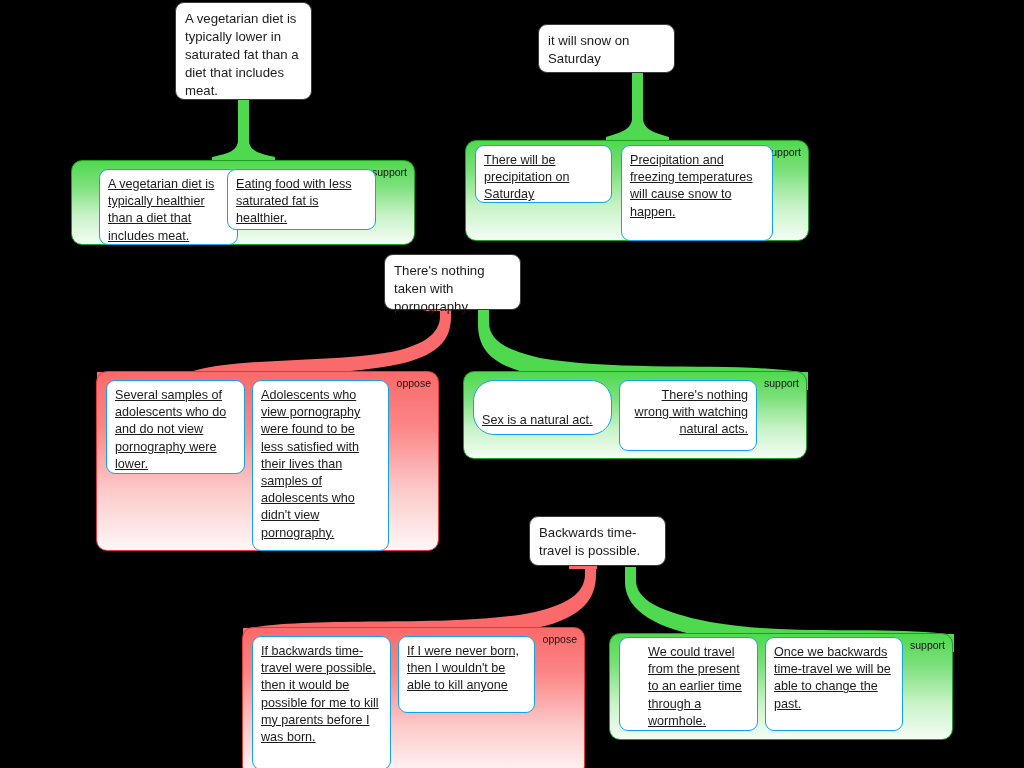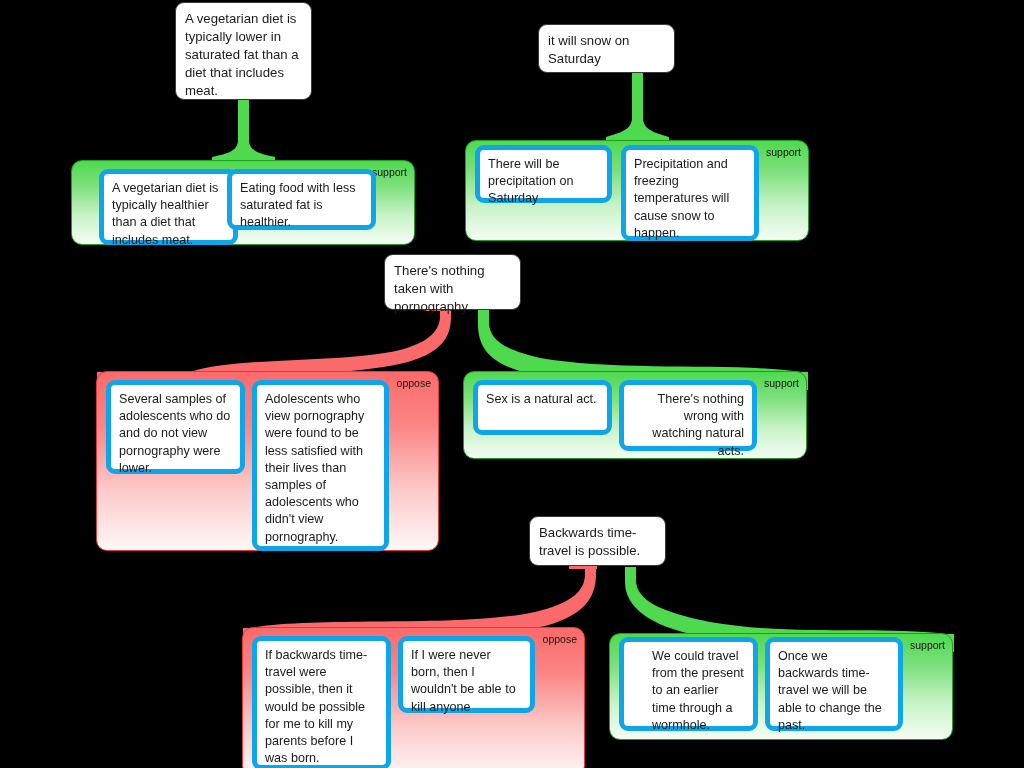--- a/index.html
+++ b/index.html
@@ -47,30 +47,31 @@
     font-size:10.5px;
     line-height:12px;
     color:#141414;
     z-index:2;
   }
 
   
   .card{
     position:absolute;
     background:#ffffff;
-    border:5px solid #0ea5e9;
+    border:1px solid #0ea5e9;
     border-radius:9px;
     box-sizing:border-box;
     padding:6px 8px 5px 8px;
     font-size:12.6px;
     line-height:17.2px;
     color:#1b1b1b;
     z-index:4;
+    text-decoration:underline;
   }
-  .card.vcenter{display:flex;align-items:flex-start;}
+  .card.vcenter{display:flex;align-items:flex-end;border-radius:21px;}
 </style>
 </head>
 <body>
 
 <div id="stage">
 
   <svg class="links" viewBox="0 0 1024 768">
 
     <path fill="#4fd94f" d="M238,98 L249,98 L249,140 C249,152 262,154 275,157 L275,163 L212,163 L212,157 C225,154 238,152 238,140 Z"></path>
 
@@ -105,21 +106,21 @@
   <div class="claim" style="left:538px;top:24px;width:137px;height:49px;">
     <span>it will snow on Saturday</span>
   </div>
 
   <div class="group support" style="left:465px;top:140px;width:344px;height:101px;">
     <span class="group-label">support</span>
   </div>
   <div class="card" style="left:475px;top:145px;width:137px;height:58px;">
     <span>There will be precipitation on Saturday</span>
   </div>
-  <div class="card" style="left:621px;top:145px;width:138px;height:96px;">
+  <div class="card" style="left:621px;top:145px;width:152px;height:96px;">
     <span>Precipitation and freezing temperatures will cause snow to happen.</span>
   </div>
 
   <div class="claim" style="left:384px;top:254px;width:137px;height:56px;">
     <span>There's nothing taken with pornography.</span>
   </div>
 
   <div class="group oppose" style="left:96px;top:371px;width:343px;height:180px;">
     <span class="group-label">oppose</span>
   </div>

